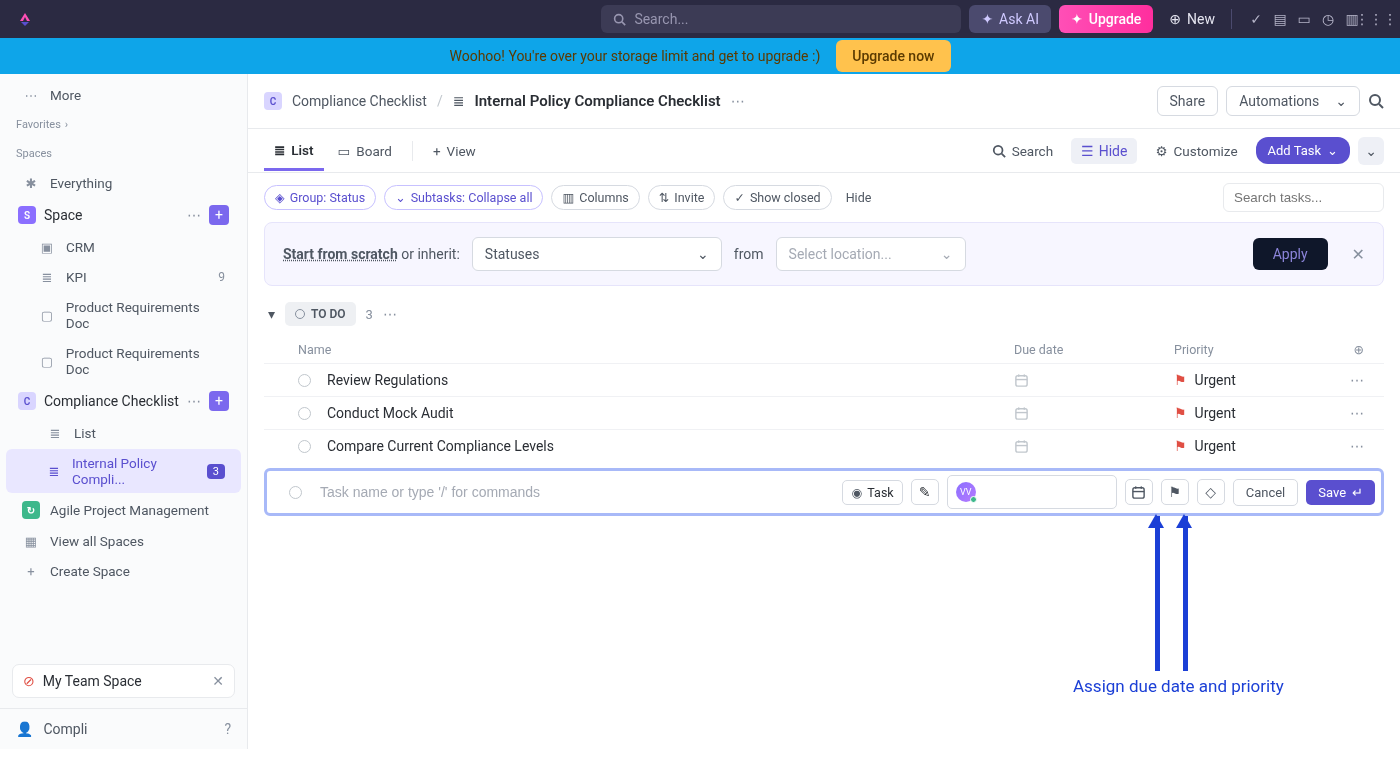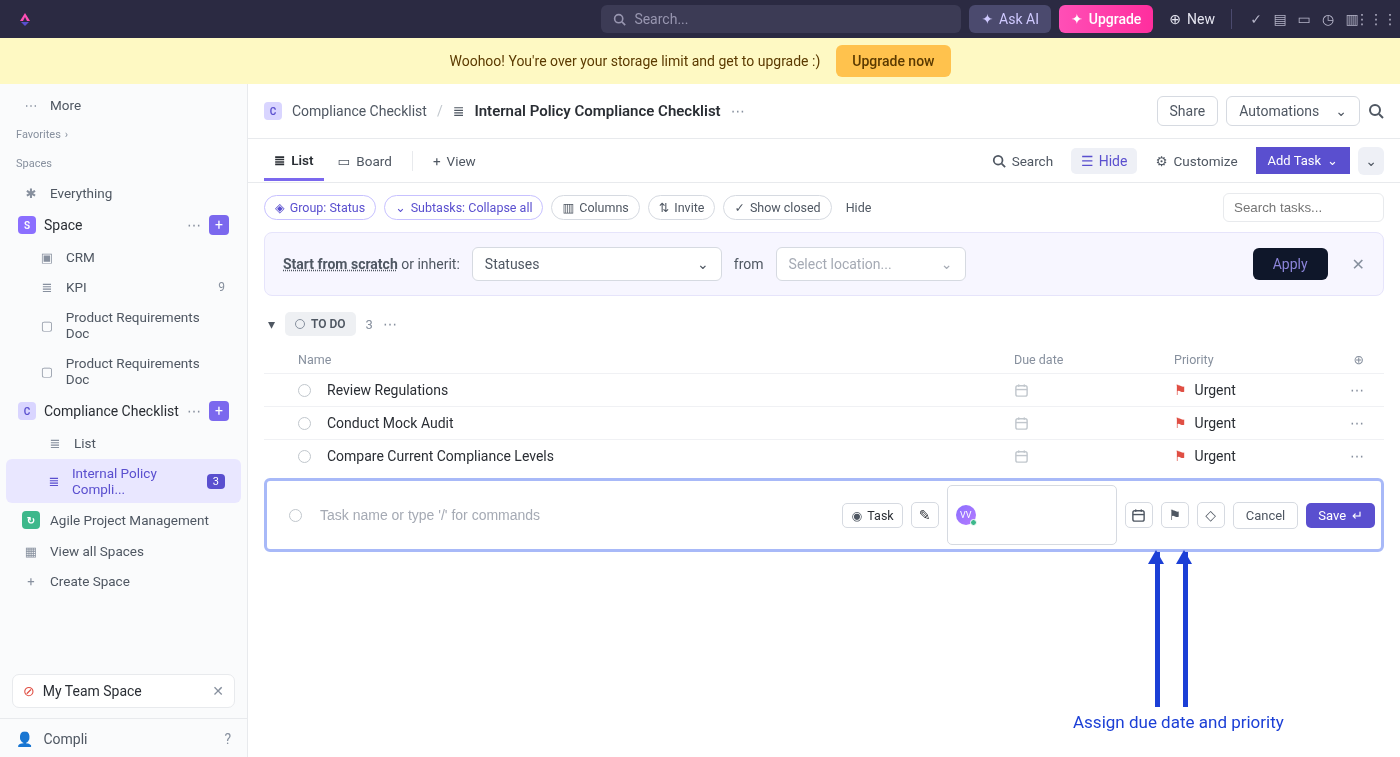--- a/index.html
+++ b/index.html
@@ -10,21 +10,21 @@
 .logo { width: 18px; height: 18px; display:flex; align-items:center; justify-content:center; }
 .top-spacer { flex: 1; }
 .search-box { display: flex; align-items: center; background: #3c3b55; border-radius: 6px; padding: 6px 12px; color: #9896b0; width: 360px; gap: 8px; cursor: text; }
 .ask-ai-btn { background: #4b4a6e; color: #cfc9ff; padding: 6px 12px; border-radius: 6px; display: flex; align-items: center; gap: 6px; cursor: pointer; }
 .upgrade-btn { background: linear-gradient(90deg, #ff4fb6, #ff2e9e); color: #fff; padding: 6px 12px; border-radius: 6px; display: flex; align-items: center; gap: 6px; font-weight: 500; cursor: pointer; }
 .new-btn { color: #e5e5f0; display: flex; align-items: center; gap: 6px; cursor: pointer; margin-left: 8px; }
 .top-divider { width: 1px; height: 20px; background: #4b4a6e; margin: 0 8px; }
 .top-icon { color: #b5b4c8; cursor: pointer; width: 16px; display:flex; justify-content:center; }
 
 
-.banner { height: 46px; background: #fef9c3; display: flex; align-items: center; justify-content: center; gap: 16px; color: #5b3a00; }
+.banner { height: 36px; background: #0ea5e9; display: flex; align-items: center; justify-content: center; gap: 16px; color: #5b3a00; }
 .banner-btn { background: #ffc24d; color: #5b3a00; padding: 8px 16px; border-radius: 6px; cursor: pointer; font-weight: 500; text-align: center; }
 
 
 .layout { display: flex; height: calc(100vh - 82px); }
 .sidebar { width: 248px; border-right: 1px solid #e8eaed; background: #fafbfc; display: flex; flex-direction: column; }
 .main { flex: 1; display: flex; flex-direction: column; overflow: hidden; }
 
 
 .sidebar-section-header { font-size: 11px; color: #87909e; text-transform: none; padding: 8px 16px; display: flex; align-items: center; gap: 4px; }
 .sidebar-item { display: flex; align-items: center; padding: 6px 16px; gap: 10px; color: #4f5762; cursor: pointer; border-radius: 6px; margin: 1px 6px; font-size: 13.5px; }
@@ -51,21 +51,21 @@
 .outline-btn { border: 1px solid #d6dae1; border-radius: 6px; padding: 6px 12px; cursor: pointer; color: #4f5762; background:#fff; }
 .automations-btn { display: flex; align-items: center; gap: 16px; }
 
 
 .view-tabs { display: flex; align-items: center; padding: 0 16px; border-bottom: 1px solid #e8eaed; height: 44px; gap: 4px; }
 .view-tab { display: flex; align-items: center; gap: 6px; padding: 10px 10px; color: #4f5762; cursor: pointer; font-size: 13.5px; }
 .view-tab.active { color: #2a2e34; font-weight: 600; border-bottom: 3px solid #7b68ee; margin-bottom: -1px; }
 .view-tabs .divider { width: 1px; height: 20px; background: #e8eaed; margin: 0 6px; }
 .view-tabs-right { margin-left: auto; display: flex; align-items: center; gap: 8px; }
 .hide-pill { background: #eef0f6; color: #5a4fcf; padding: 5px 10px; border-radius: 5px; cursor: pointer; display:flex; align-items:center; gap:5px; }
-.add-task-btn { background: #5a4fcf; color: #fff; padding: 6px 12px; border-radius: 0; cursor: pointer; display: flex; align-items: center; gap: 6px; font-size: 13px; }
+.add-task-btn { background: #5a4fcf; color: #fff; padding: 6px 12px; border-radius: 12px; cursor: pointer; display: flex; align-items: center; gap: 6px; font-size: 13px; }
 .chevron-btn { background: #eef0f6; color: #4f5762; width: 26px; height: 28px; border-radius: 6px; display: flex; align-items: center; justify-content: center; cursor: pointer; }
 
 
 .toolbar { display: flex; align-items: center; gap: 8px; padding: 10px 16px; }
 .chip { border: 1px solid #d6dae1; border-radius: 14px; padding: 4px 10px; cursor: pointer; display: flex; align-items: center; gap: 5px; font-size: 12.5px; color: #4f5762; }
 .chip.accent { border-color: #c7c1ff; color: #5a4fcf; background: #fff; }
 .toolbar .plain-link { color: #4f5762; cursor: pointer; font-size: 12.5px; margin-left: 6px; }
 .search-tasks { margin-left: auto; border: 1px solid #e8eaed; border-radius: 6px; padding: 6px 10px; color: #87909e; width: 161px; background:#fff; }
 
 
@@ -100,21 +100,21 @@
 .task-row .row-more { width: 30px; color: #87909e; cursor: pointer; text-align:right; }
 
 
 .new-task-wrapper { margin: 6px 16px 0; border: 3px solid #a8b9f8; border-radius: 6px; padding: 4px 6px; }
 .new-task-row { display: flex; align-items: center; gap: 8px; }
 .new-task-row .circle { width: 13px; height: 13px; border: 1.6px solid #c1c7cd; border-radius: 50%; margin: 0 6px 0 16px; flex-shrink:0; }
 .task-input { flex: 1; border: none; outline: none; font-size: 14px; padding: 8px 4px; color: #2a2e34; }
 .task-input::placeholder { color: #a5aab4; }
 .task-type-chip { border: 1px solid #d6dae1; border-radius: 5px; padding: 4px 8px; display: flex; align-items: center; gap: 5px; font-size: 12.5px; cursor: pointer; }
 .wand-chip { border: 1px solid #d6dae1; border-radius: 5px; width: 28px; height: 26px; display: flex; align-items: center; justify-content: center; cursor: pointer; }
-.avatar-chip { border: 1px solid #d6dae1; border-radius: 5px; padding: 19px 8px; display: flex; align-items: center; cursor: pointer; min-width:170px; }
+.avatar-chip { border: 1px solid #d6dae1; border-radius: 5px; padding: 6px 8px; display: flex; align-items: center; cursor: pointer; min-width:170px; }
 .avatar-circle { width: 20px; height: 20px; border-radius: 50%; background: linear-gradient(135deg,#8b6fff,#b57bff); color:#fff; font-size:9px; display:flex;align-items:center;justify-content:center; position:relative;}
 .avatar-dot { position:absolute; bottom:-1px; right:-1px; width:7px; height:7px; background:#3db88b; border-radius:50%; border:1.5px solid #fff;}
 .icon-chip { border: 1px solid #d6dae1; border-radius: 5px; width: 28px; height: 26px; display: flex; align-items: center; justify-content: center; cursor: pointer; color: #4f5762; }
 .cancel-btn { border: 1px solid #d6dae1; border-radius: 5px; padding: 5px 12px; cursor: pointer; color: #4f5762; font-size: 13px; }
 .save-btn { background: #5a4fcf; color: #fff; border-radius: 5px; padding: 5px 12px; cursor: pointer; display: flex; align-items: center; gap: 6px; font-size: 13px; }
 
 
 .anno-layer { position: relative; height: 190px; }
 .arrow { position: absolute; top: 0; width: 2px; background: #1b3fd6; }
 .arrow::before { content: ''; position: absolute; top: -2px; left: -7px; border-left: 8px solid transparent; border-right: 8px solid transparent; border-bottom: 14px solid #1b3fd6; }

